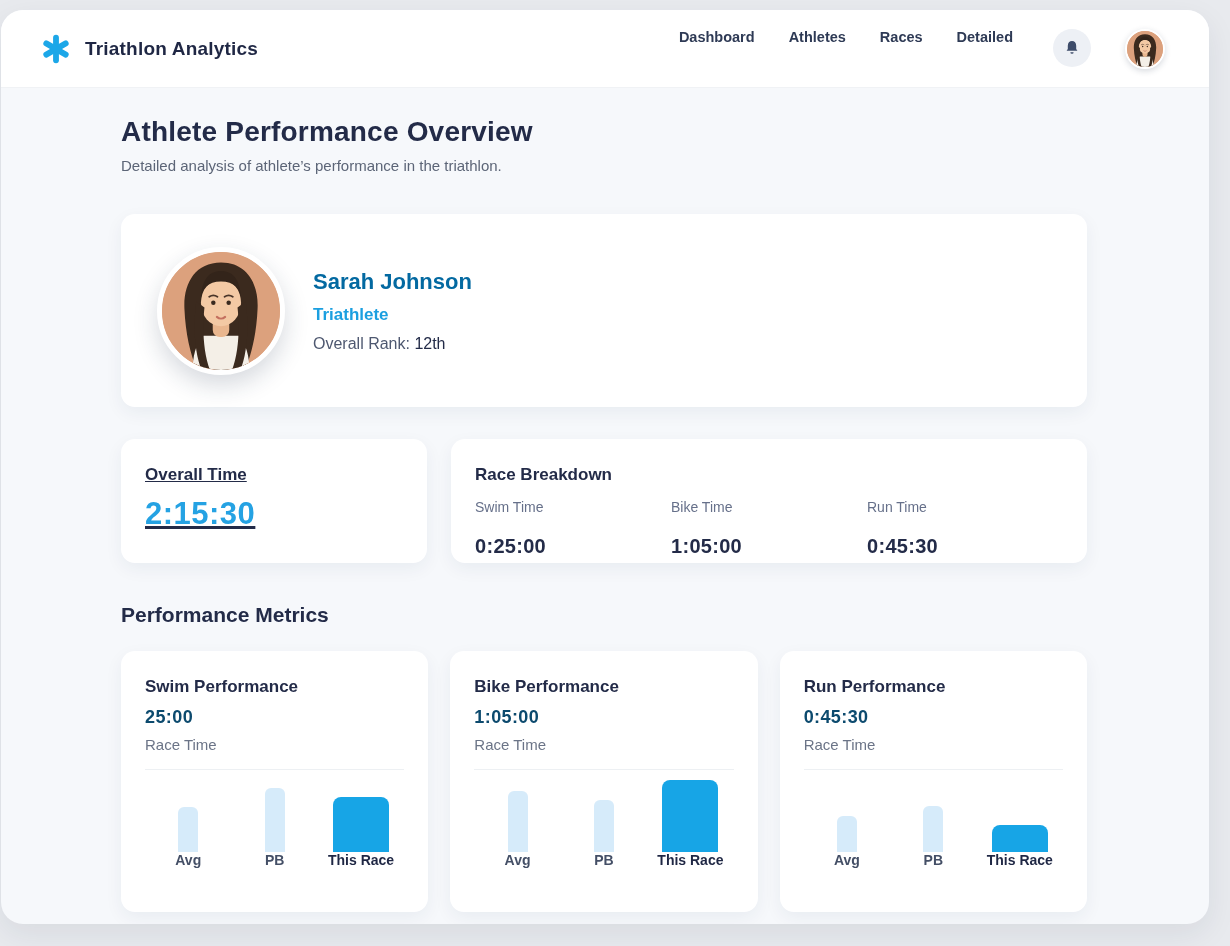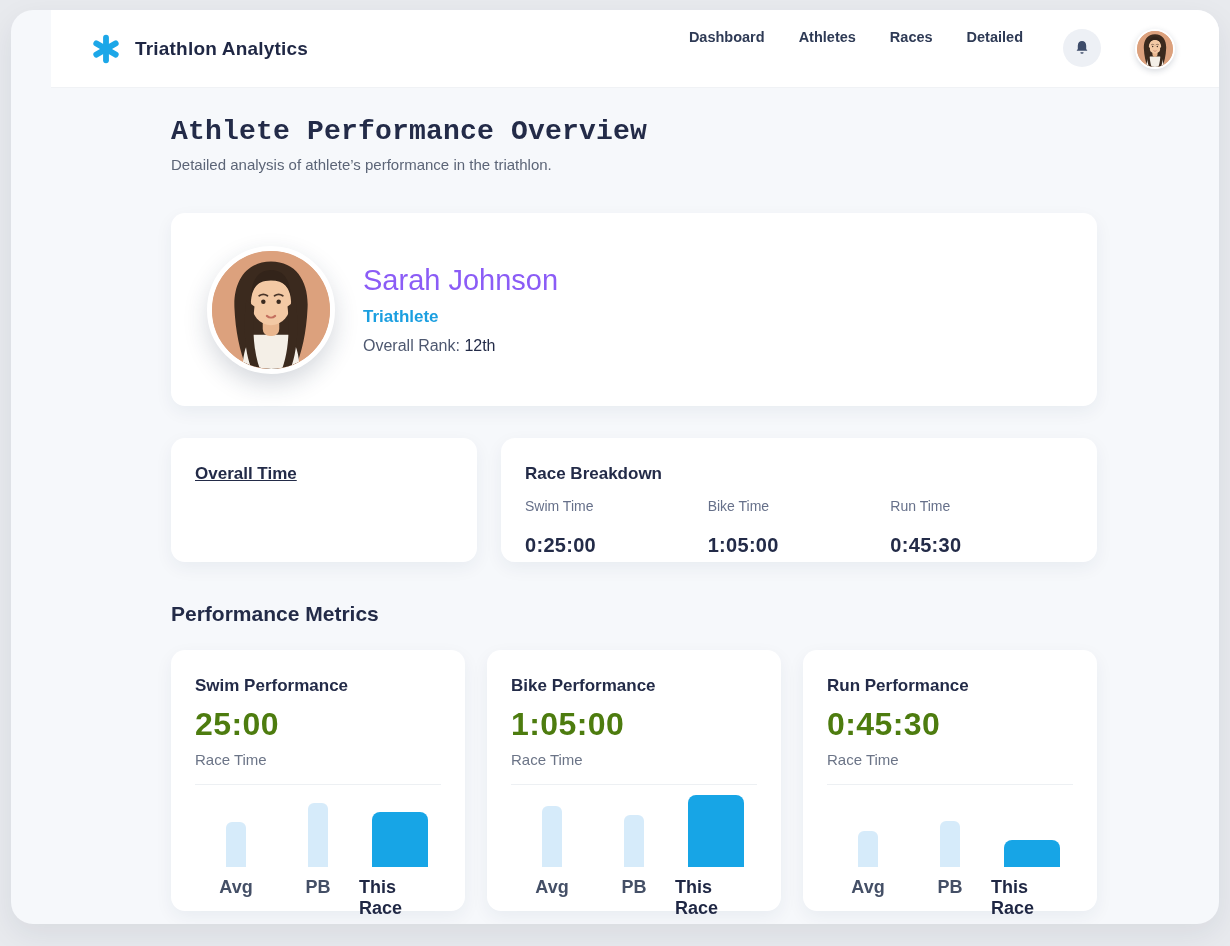--- a/index.html
+++ b/index.html
@@ -4,25 +4,24 @@
 <style>
   * { margin:0; padding:0; box-sizing:border-box; }
   html,body { width:1230px; height:946px; }
   body {
     background:#E8EAEE;
     font-family:"Liberation Sans","DejaVu Sans",sans-serif;
     color:#232B48;
     -webkit-font-smoothing:antialiased;
   }
   .frame {
-    position:absolute; top:10px; left:11px; width:1208px; height:914px;
+    position:absolute; top:10px; left:1px; width:1208px; height:914px;
     border-radius:22px; overflow:hidden;
     box-shadow:0 10px 30px rgba(30,42,70,.08);
     background:#F6F8FB;
-    padding-left:40px;
   }
   
   .navbar {
     height:78px; background:#FFFFFF;
     display:flex; align-items:center; justify-content:space-between;
     padding:0 44px 0 40px;
     border-bottom:1px solid #F0F2F5;
   }
   .brand { display:flex; align-items:center; gap:14px; cursor:pointer; }
   .logo { width:30px; height:30px; display:inline-flex; }
@@ -38,55 +37,55 @@
   }
   .avatar {
     border-radius:50%; overflow:hidden; background:#DCA17D; flex:none;
     box-shadow:0 2px 6px rgba(30,42,70,.18);
   }
   .avatar svg { display:block; width:100%; height:100%; }
   .avatar-sm { width:40px; height:40px; border:2px solid #fff; }
   .avatar-lg { width:128px; height:128px; border:5px solid #fff; box-shadow:0 10px 24px rgba(30,42,70,.18); }
   
   .content { padding:28px 122px 26px 120px; }
-  .page-title { font-size:28px; font-weight:800; color:#232B48; letter-spacing:.2px;font-family:Liberation Mono, monospace; }
+  .page-title { font-size:28px; font-weight:800; color:#232B48; letter-spacing:.2px; }
   .page-subtitle { font-size:15px; color:#5C6577; margin-top:9px; }
   .card {
     background:#FFFFFF; border-radius:14px;
     box-shadow:0 6px 18px rgba(23,43,77,.06);
   }
   .athlete-card {
     margin-top:40px; padding:32px 36px;
     display:flex; align-items:center; gap:28px; min-height:193px;
   }
-  .athlete-name { font-size:29px; font-weight:400; color:#8b5cf6; }
+  .athlete-name { font-size:22px; font-weight:700; color:#0369a1; }
   .athlete-role { font-size:17px; font-weight:700; color:#1B9FE0; margin-top:10px; }
   .athlete-rank { font-size:16px; color:#4E5870; margin-top:10px; }
   .athlete-rank b { color:#232B48; font-weight:400; }
   .stats-row { display:flex; gap:24px; margin-top:32px; }
   .overall-card { width:306px; flex:none; padding:26px 24px; height:124px;text-decoration:underline; }
   .breakdown-card { flex:1; padding:26px 24px; height:124px; }
   .card-h3 { font-size:17px; font-weight:800; color:#232B48; }
   .big-value { font-size:31px; font-weight:800; color:#25A2E3; margin-top:11px; letter-spacing:.5px; }
   .splits { display:flex; margin-top:14px; }
   .split { flex:1; }
   .split-label { font-size:14px; color:#66708A; }
   .split-value { font-size:20px; font-weight:800; color:#232B48; margin-top:20px; letter-spacing:.3px; }
   .section-heading { font-size:21px; font-weight:800; color:#232B48; margin:40px 0 0; }
   .metric-grid { display:grid; grid-template-columns:repeat(3,1fr); gap:22px; margin-top:24px; }
   .metric-card { padding:26px 24px 22px; height:261px; }
-  .metric-value { font-size:32px; font-weight:800; color:#4d7c0f; margin-top:10px; letter-spacing:.4px; }
+  .metric-value { font-size:18px; font-weight:800; color:#0c4a6e; margin-top:10px; letter-spacing:.4px; }
   .metric-caption { font-size:15px; color:#6B7487; margin-top:8px; }
   .divider { border:none; border-top:1px solid #EDF0F3; margin:16px 0 0; }
   .chart { display:flex; margin-top:4px; }
   .chart-col { flex:1; display:flex; flex-direction:column; align-items:center; }
   .plot { height:78px; display:flex; align-items:flex-end; justify-content:center; width:100%; }
   .bar { width:20px; border-radius:6px 6px 0 0; background:#D6EBFA; }
   .bar.accent { width:56px; border-radius:8px 8px 0 0; background:#17A5E6; }
-  .bar-label { font-size:18px; font-weight:700; color:#444F66; margin-top:10px; }
+  .bar-label { font-size:14px; font-weight:700; color:#444F66; }
   .bar-label.strong { font-weight:800; color:#1F2744; }
 </style>
 </head>
 <body>
 
 <svg width="0" height="0" style="position:absolute">
   <defs>
     <g id="woman-avatar">
       <clipPath id="avclip">
           <circle cx="50" cy="50" r="50"></circle>
@@ -164,20 +163,21 @@
         <div class="athlete-rank">
           <span>Overall Rank:</span>
           <b>12th</b>
         </div>
       </div>
     </section>
 
     <div class="stats-row">
       <section class="card overall-card">
         <h3 class="card-h3">Overall Time</h3>
+        <div class="big-value">2:15:30</div>
       </section>
 
       <section class="card breakdown-card">
         <h3 class="card-h3">Race Breakdown</h3>
         <div class="splits">
           <div class="split">
             <div class="split-label">Swim Time</div>
             <div class="split-value">0:25:00</div>
           </div>
           <div class="split">

